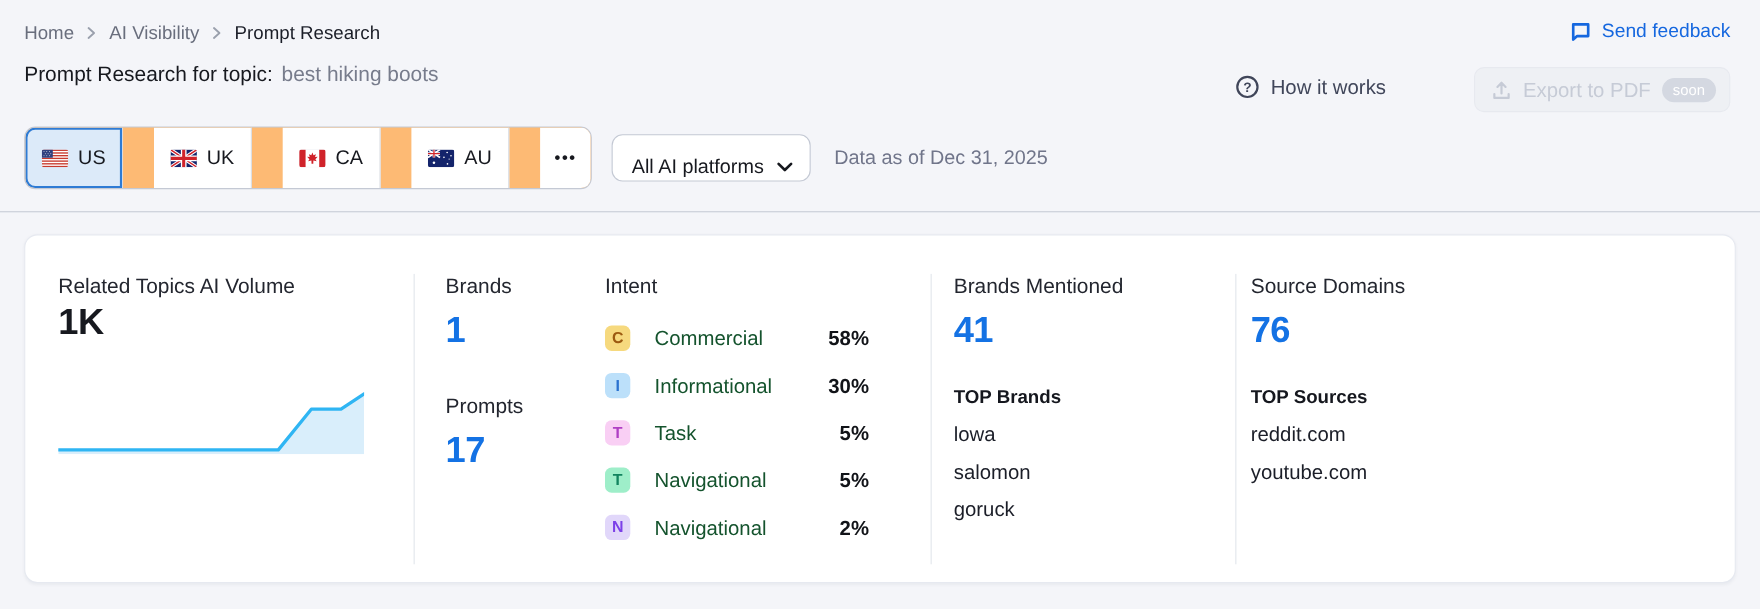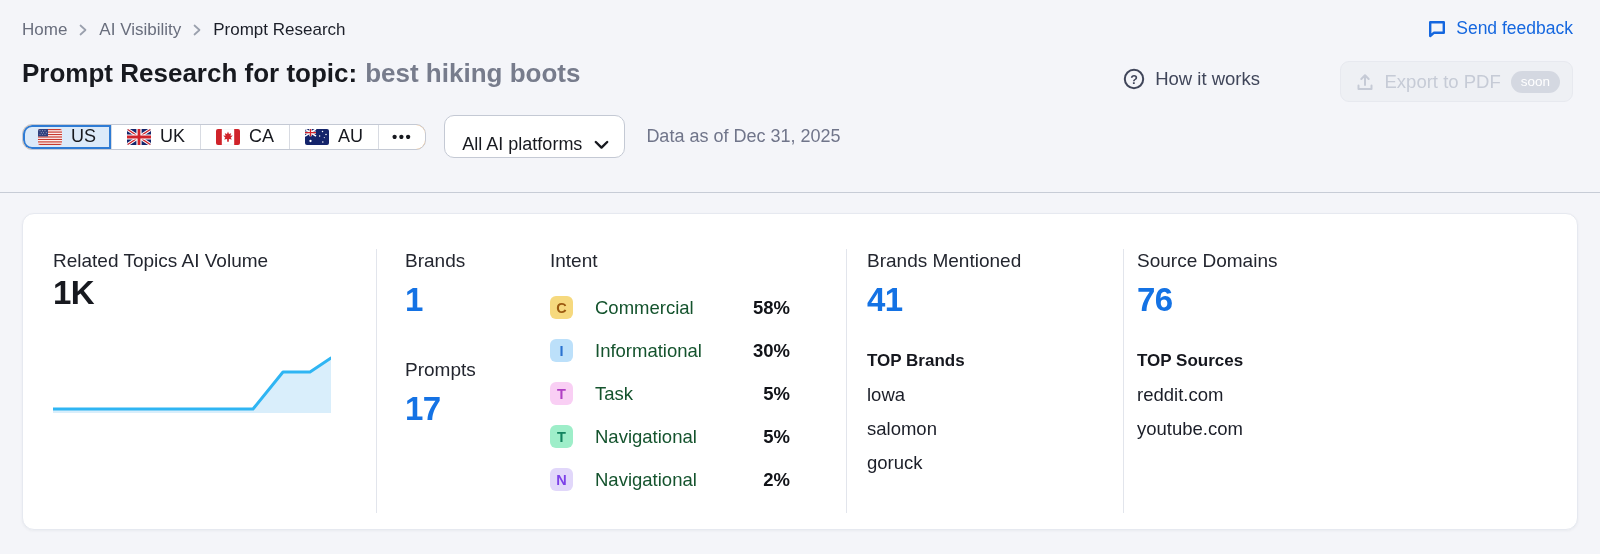--- a/index.html
+++ b/index.html
@@ -9,34 +9,34 @@
   
   .breadcrumb { position:absolute; left:22px; top:20px; display:flex; align-items:center; gap:11px; font-size:17px; }
   .breadcrumb a { color:#696E7D; text-decoration:none; cursor:pointer; }
   .breadcrumb .current { color:#1B1E28; }
   .crumb-chev { width:10px; height:12px; }
 
   .feedback { position:absolute; right:27px; top:18px; display:flex; align-items:center; gap:9px;
               color:#1567DF; font-size:17.5px; text-decoration:none; cursor:pointer; }
 
   
-  .title-row { position:absolute; left:22px; top:58px; font-size:26px; font-weight:700; color:#17191F; white-space:nowrap; }
+  .title-row { position:absolute; left:22px; top:58px; font-size:19px; font-weight:400; color:#17191F; white-space:nowrap; }
   .title-row .topic { color:#777C8C; margin-left:8px; }
 
   .how { position:absolute; right:340px; top:68px; display:flex; align-items:center; gap:10px;
          font-size:18.5px; color:#40465A; cursor:pointer; }
 
   .export { position:absolute; right:27px; top:61px; height:41px; display:flex; align-items:center; gap:10px;
             background:#EEF0F4; border:1px solid #E7E9EF; border-radius:9px; padding:0 12px 0 14px;
             font-family:inherit; font-size:18.5px; color:#C6CBD6; cursor:default; }
   .export .soon { background:#D4D8E1; color:#FFFFFF; font-size:13.5px; border-radius:11px; padding:3px 10px 4px; font-weight:400; }
 
   
   .filter-row { position:absolute; left:22px; top:115px; display:flex; align-items:center; }
-  .seg { display:flex; height:26px; background:#fdba74; border:1px solid #C4C9D4; border-radius:10px; overflow:hidden; }
+  .seg { display:flex; height:57px; background:#fdba74; border:1px solid #C4C9D4; border-radius:10px; overflow:hidden;gap:28px; }
   .seg button { display:flex; align-items:center; gap:9px; padding:0 15px; background:#FFFFFF; border:none;
                 border-right:1px solid #D8DBE2; font-family:inherit; font-size:18px; color:#17191F; cursor:pointer; }
   .seg button:last-child { border-right:none; }
   .seg button.selected { background:#DCEAF9; box-shadow:inset 0 0 0 2px #2E7BD4; border-radius:9px 0 0 9px; }
   .seg .more { font-size:15px; letter-spacing:1.5px; padding:0 13px; font-weight:700; }
   .flag { width:24px; height:16px; border-radius:2px; display:block; }
 
   .dropdown { margin-left:18px; height:43px; display:flex; align-items:center; gap:12px; background:#FFFFFF;
               border:1px solid #C4C9D4; border-radius:10px; padding:16px 15px 0 17px; font-family:inherit;
               font-size:18px; color:#17191F; cursor:pointer; }

